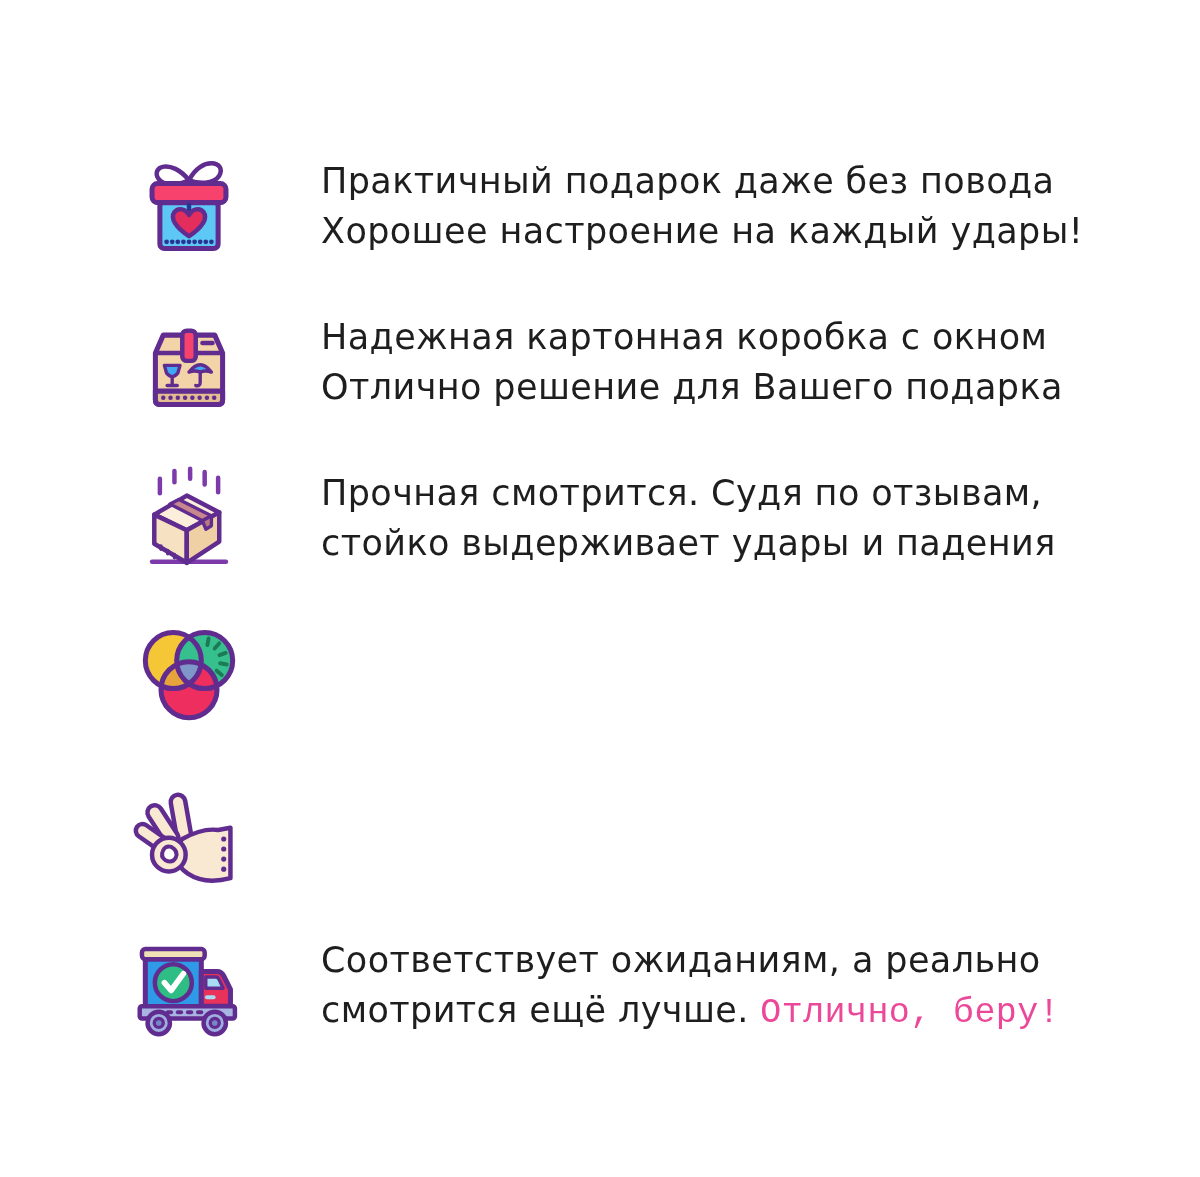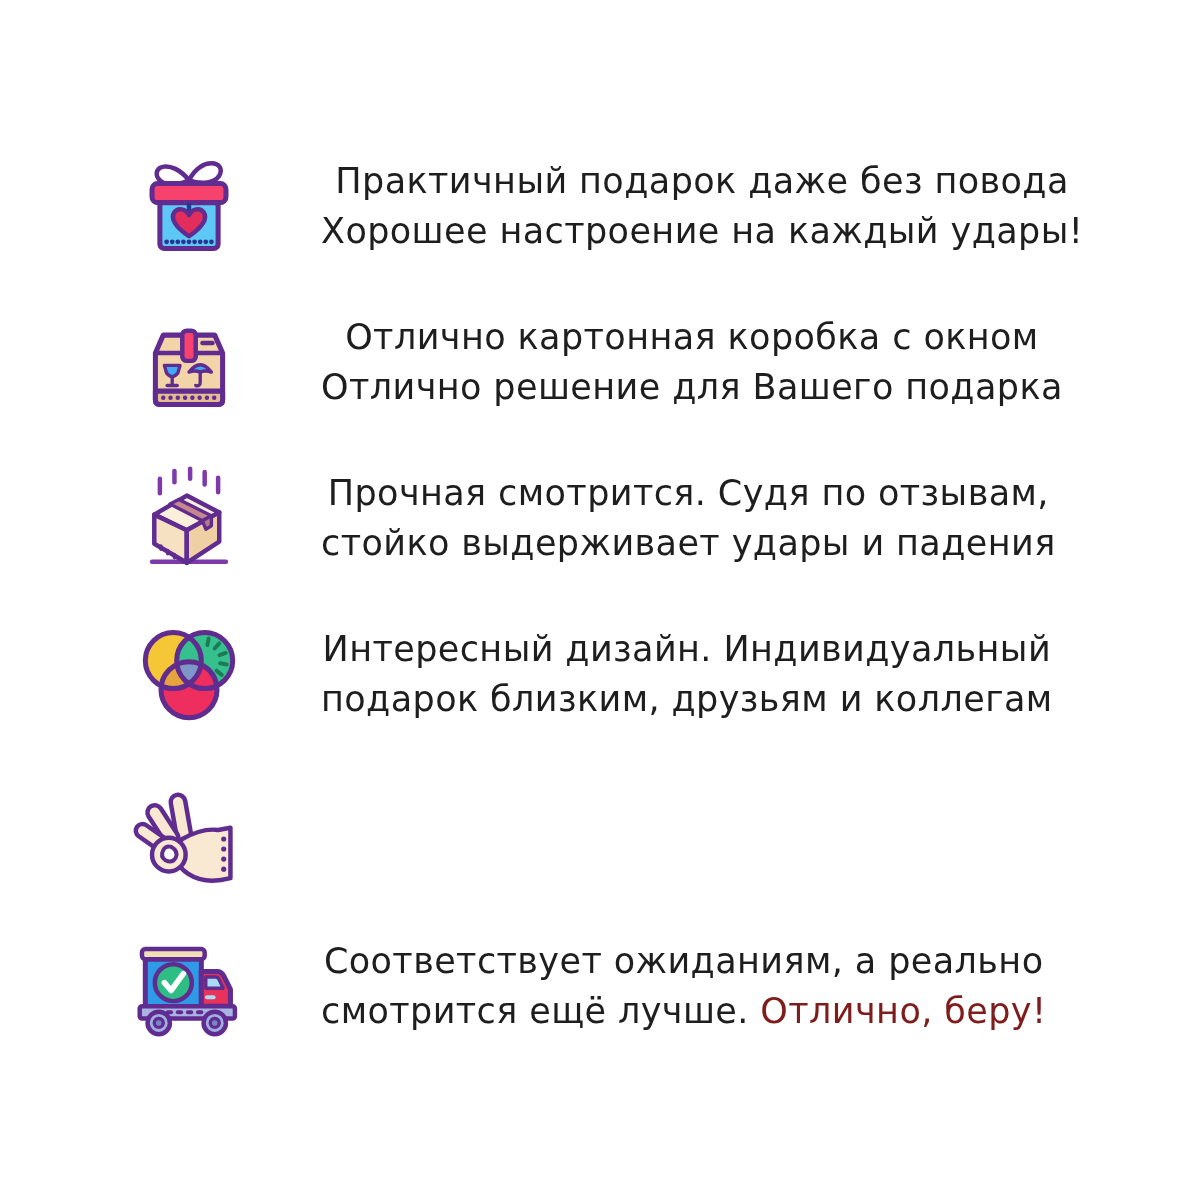--- a/index.html
+++ b/index.html
@@ -1,38 +1,38 @@
 <!DOCTYPE html>
 <html><head>
 <meta charset="utf-8">
 <style>
   html,body{margin:0;padding:0;}
   body{
     width:1200px;height:1177px;background:#ffffff;
     font-family:"DejaVu Sans","Liberation Sans",sans-serif;
     overflow:hidden;
   }
-  .page{width:1200px;height:1177px;background:#ffffff;position:relative;text-align:center;}
+  .page{width:1200px;height:1177px;background:#ffffff;position:relative;}
   .content{
     position:absolute;left:133px;top:150px;
     display:flex;flex-direction:column;gap:44px;
   }
   .row{
     display:flex;align-items:center;gap:76px;height:112px;
   }
   .icon-wrap{
     width:112px;height:112px;flex:0 0 112px;
     display:flex;align-items:center;justify-content:center;
   }
   .icon-wrap svg{width:112px;height:112px;display:block;}
   .text{
     font-size:35px;line-height:50px;letter-spacing:0.4px;
     color:#1e1e1e;font-weight:500;white-space:nowrap;
   }
-  .highlight{color:#7f1d1d;}
+  .highlight{color:#ec4899;font-family:Liberation Mono, monospace;}
 </style>
 </head>
 <body>
 
 <div class="page">
   <div class="content">
 
     <div class="row">
       <div class="icon-wrap">
         <svg viewBox="0 0 100 100">
@@ -81,21 +81,21 @@
               <circle cx="72.5" cy="82" r="2"></circle>
           </g>
           <path d="M28,53 L42,53 L40,60 Q35,66 30,60 Z" fill="#3fa9f5" stroke="#612c8f" stroke-width="3" stroke-linejoin="round"></path>
           <line x1="35" y1="64" x2="35" y2="70" stroke="#612c8f" stroke-width="3"></line>
           <line x1="30.5" y1="71" x2="39.5" y2="71" stroke="#612c8f" stroke-width="3" stroke-linecap="round"></line>
           <path d="M50,59 Q60,46 70,59 Q65,57 60,59 Q55,57 50,59 Z" fill="#3fa9f5" stroke="#612c8f" stroke-width="3" stroke-linejoin="round"></path>
           <path d="M60,60 L60,68 Q60,72 56,71" fill="none" stroke="#612c8f" stroke-width="3" stroke-linecap="round"></path>
         </svg>
       </div>
       <div class="text">
-        <div>Отлично картонная коробка с окном</div>
+        <div>Надежная картонная коробка с окном</div>
         <div>Отлично решение для Вашего подарка</div>
       </div>
     </div>
 
     <div class="row">
       <div class="icon-wrap">
         <svg viewBox="0 0 100 100">
           <g stroke="#7c3aab" stroke-width="4" stroke-linecap="round">
             <line x1="24" y1="15" x2="24" y2="28"></line>
             <line x1="37" y1="8" x2="37" y2="18"></line>
@@ -148,24 +148,20 @@
             <circle cx="50" cy="64" r="25" fill="#e8a43c"></circle>
             <circle cx="50" cy="64" r="25" fill="#7e96c8" clip-path="url(#clipG)"></circle>
           </g>
           <g fill="none" stroke="#612c8f" stroke-width="4.5">
             <circle cx="36" cy="38" r="25"></circle>
             <circle cx="64" cy="38" r="25"></circle>
             <circle cx="50" cy="64" r="25"></circle>
           </g>
         </svg>
       </div>
-      <div class="text">
-        <div>Интересный дизайн. Индивидуальный</div>
-        <div>подарок близким, друзьям и коллегам</div>
-      </div>
     </div>
 
     <div class="row">
       <div class="icon-wrap">
         <svg viewBox="0 0 100 100">
           <g fill="#f9e9d2" stroke="#612c8f" stroke-width="4" stroke-linejoin="round">
             <rect x="-6.5" y="-40" width="13" height="44" rx="6.5" transform="translate(46,58) rotate(-10)"></rect>
             <rect x="-6.5" y="-37" width="13" height="40" rx="6.5" transform="translate(36,60) rotate(-33)"></rect>
             <rect x="-6" y="-31" width="12" height="34" rx="6" transform="translate(29,65) rotate(-55)"></rect>
             <path d="M44,58 Q62,48 76,50 L87,48 L87,93 Q64,99 49,89 Q37,81 38,66 Z"></path>

